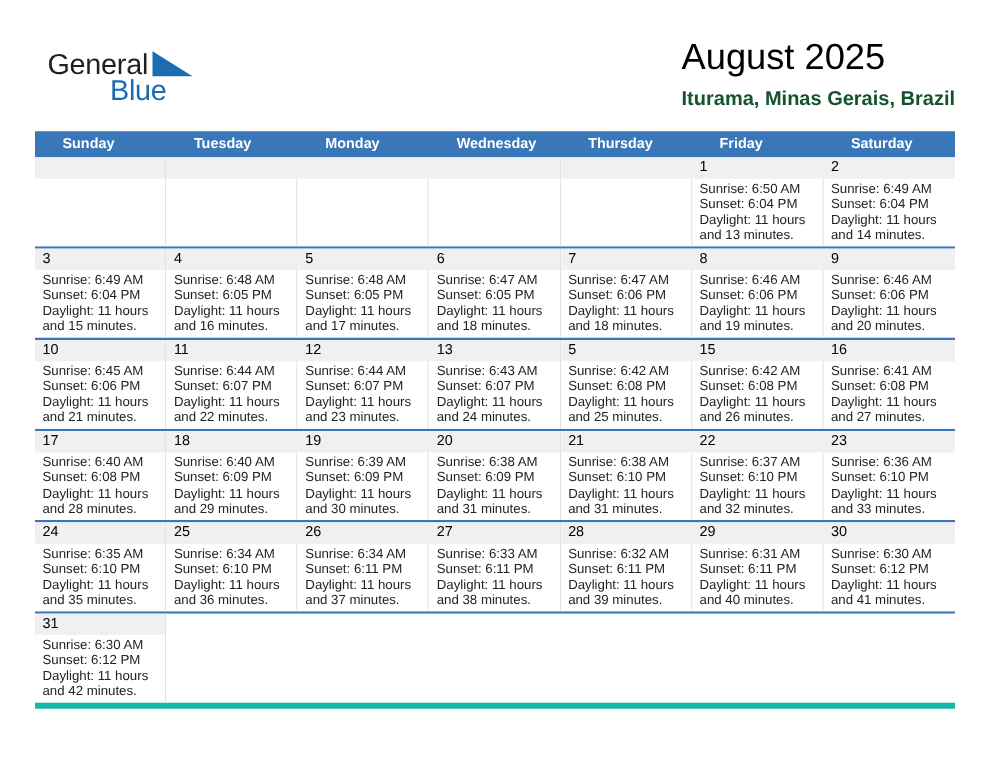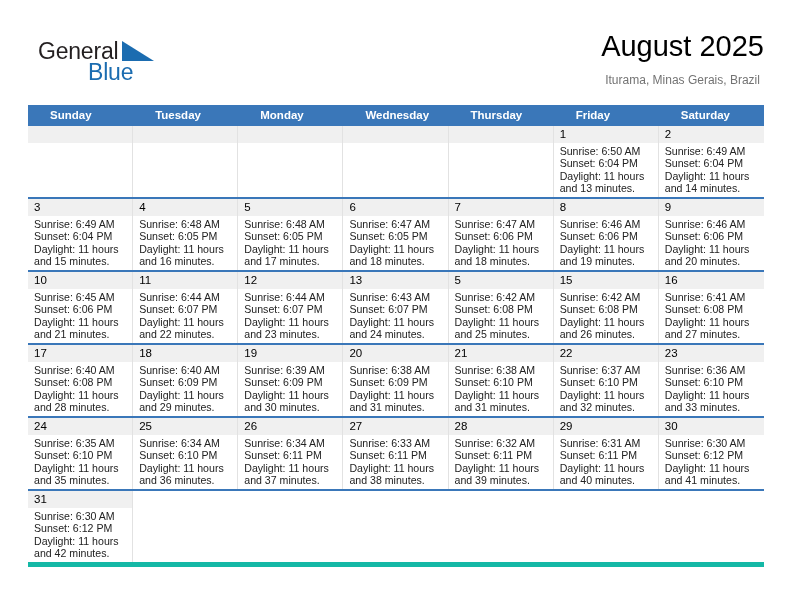--- a/index.html
+++ b/index.html
@@ -65,35 +65,36 @@
     font-size: 23px;
     line-height: 26px;
     color: #1b6cb0;
     letter-spacing: -0.2px;
   }
 
   .title-block {
     position: absolute;
     right: 28px;
     top: 28px;
-    text-align: center;
+    text-align: left;
   }
   .cal-title {
     font-size: 29px;
     line-height: 36px;
     color: #000;
     font-weight: normal;
     white-space: nowrap;
   }
   .cal-subtitle {
-    font-size: 12px;
+    font-size: 16px;
     line-height: 20px;
-    color: #737373;
+    color: #14532d;
     margin-top: 6px;
     white-space: nowrap;
+    font-weight: bold;
   }
 
   
   .calendar {
     position: absolute;
     left: 28px;
     top: 105px;
     width: 736px;
   }
 

